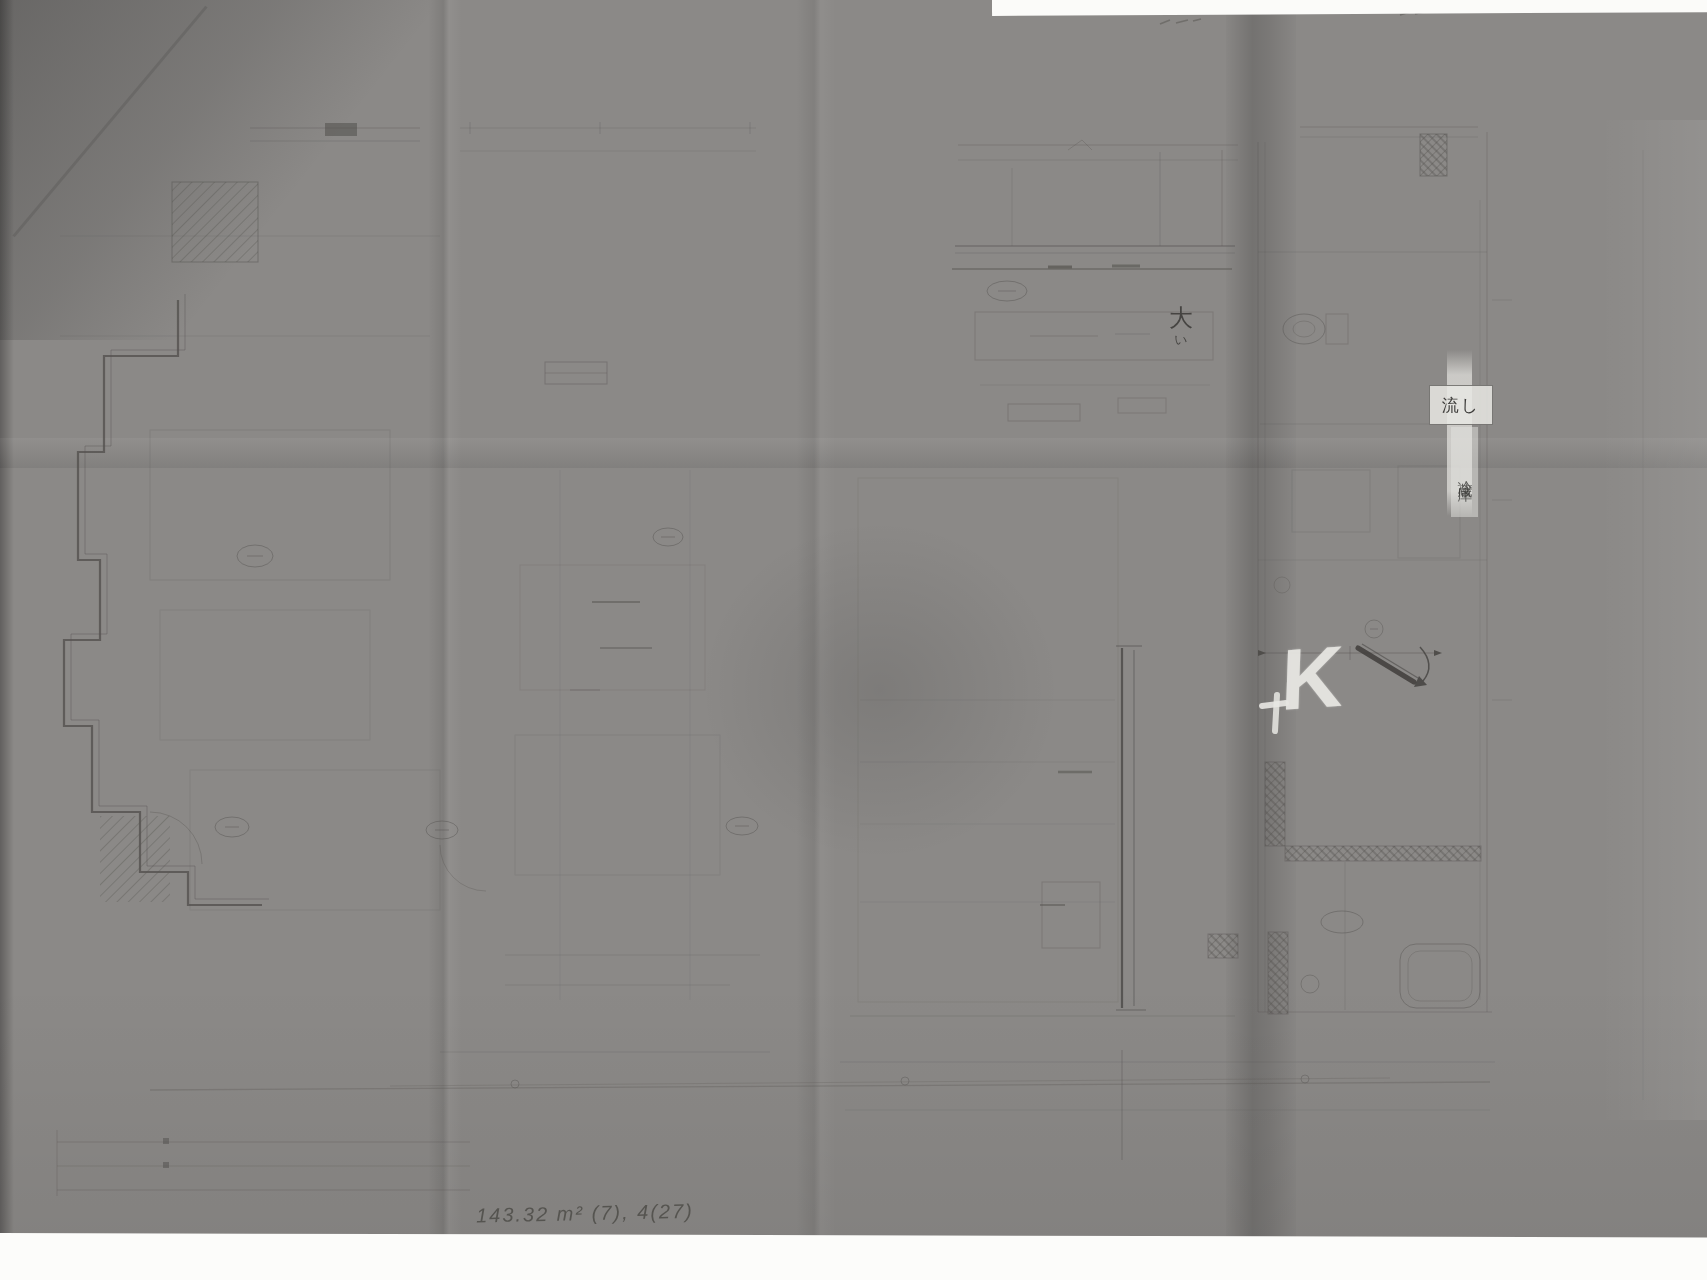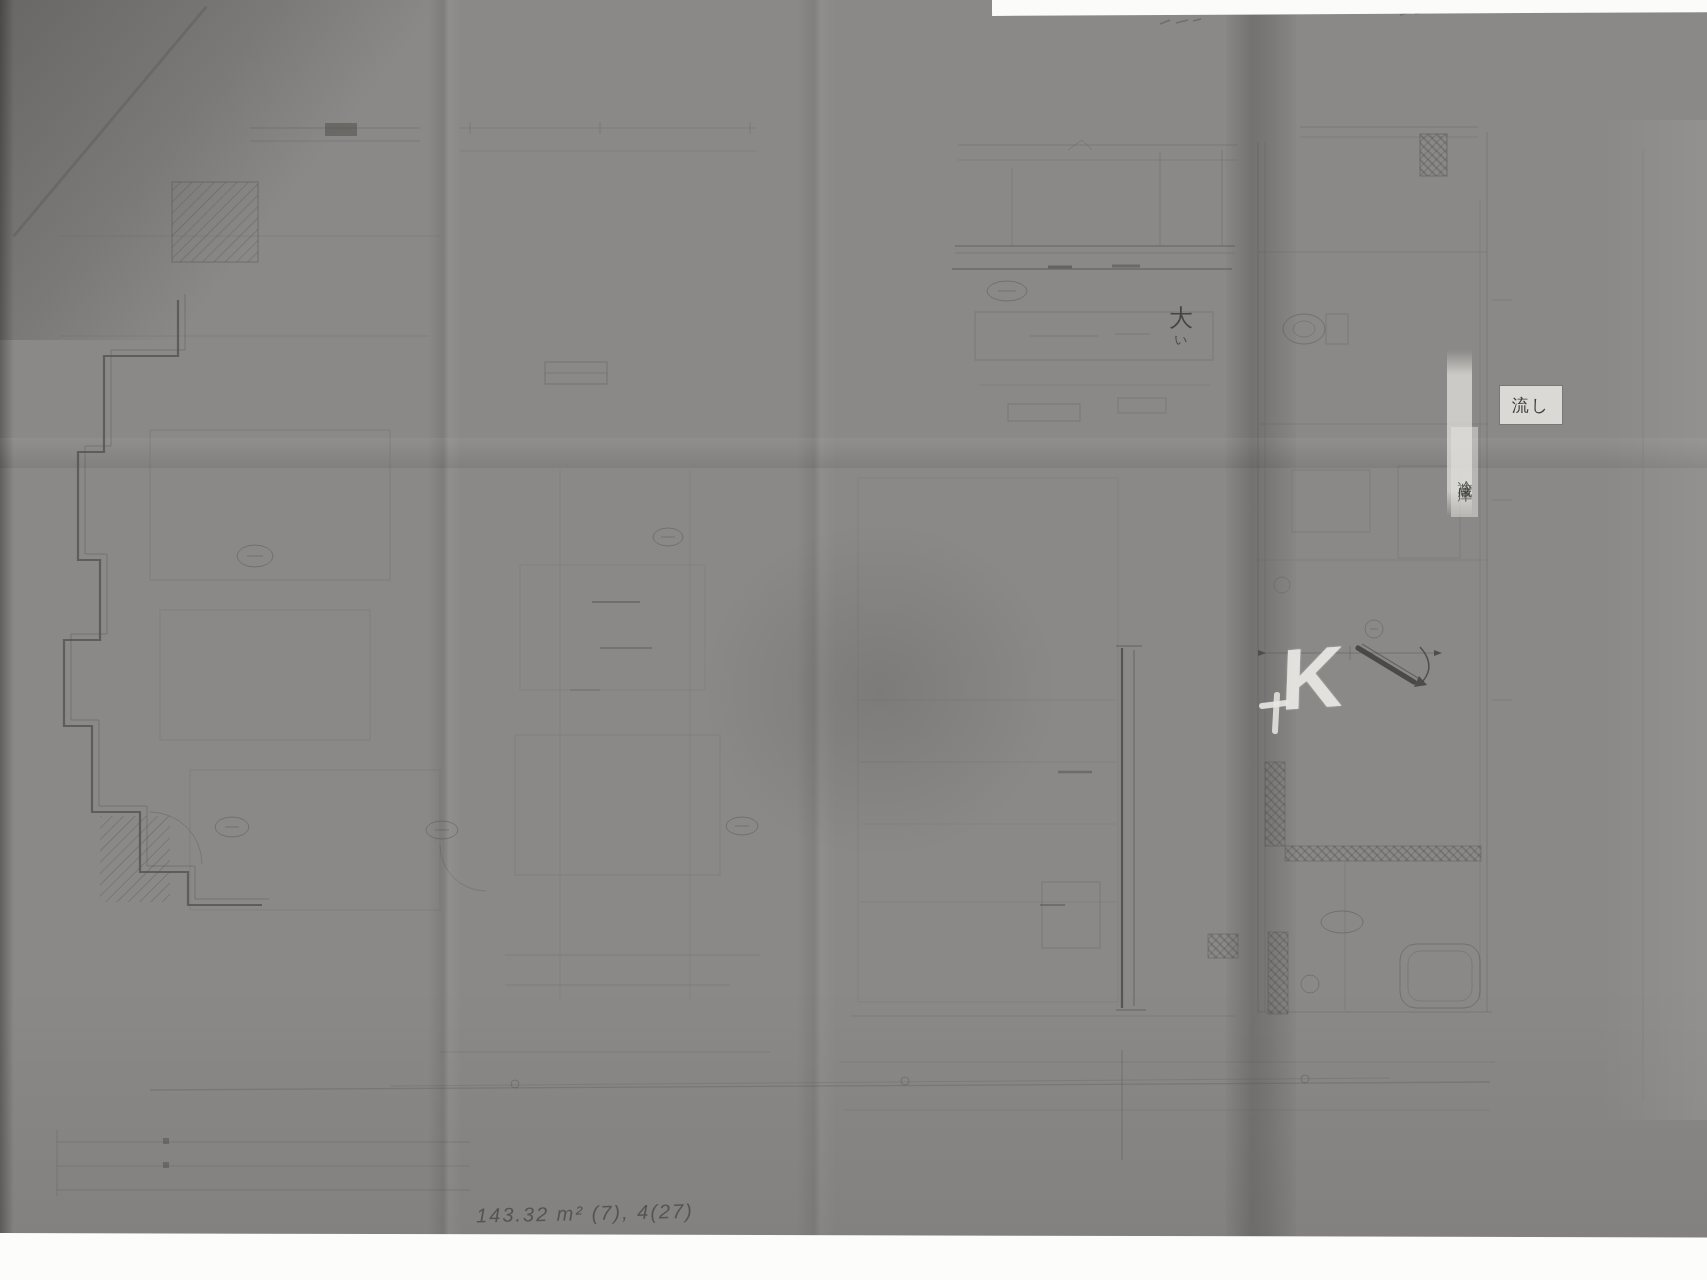--- a/index.html
+++ b/index.html
@@ -29,21 +29,21 @@
   .crease-diag-tl{left:-40px;top:120px;width:300px;height:3px;background:rgba(0,0,0,.10);
     transform:rotate(-50deg);}
   
   .margin-top{position:absolute;left:992px;top:-4px;width:720px;height:18px;background:#fbfbf9;
     transform:rotate(-.3deg);}
   .margin-bottom{position:absolute;left:-10px;top:1233px;width:1730px;height:60px;background:#fcfcfa;
     transform:rotate(.15deg);transform-origin:left top;}
   
   .tape{position:absolute;left:1447px;top:350px;width:25px;height:166px;
     background:linear-gradient(180deg, rgba(230,229,225,0), rgba(230,229,225,.7) 15%, rgba(230,229,225,.7) 85%, rgba(230,229,225,0));}
-  .sink-label{position:absolute;left:1499px;top:385px;width:62px;height:38px;
+  .sink-label{position:absolute;left:1429px;top:385px;width:62px;height:38px;
     border:1.5px solid rgba(55,54,52,.6);background:rgba(232,231,227,.85);
     display:flex;align-items:center;justify-content:center;
     font-size:17px;letter-spacing:2px;color:#3c3b39;}
   .fridge-label{position:absolute;left:1451px;top:427px;width:27px;height:90px;
     background:rgba(228,227,223,.5);writing-mode:vertical-rl;text-orientation:upright;
     display:flex;align-items:center;justify-content:center;
     font-size:15px;letter-spacing:3px;color:rgba(58,57,55,.8);}
   
   .kanji-note{position:absolute;left:1162px;top:306px;width:38px;text-align:center;
     color:rgba(52,51,49,.8);line-height:1.0;}

